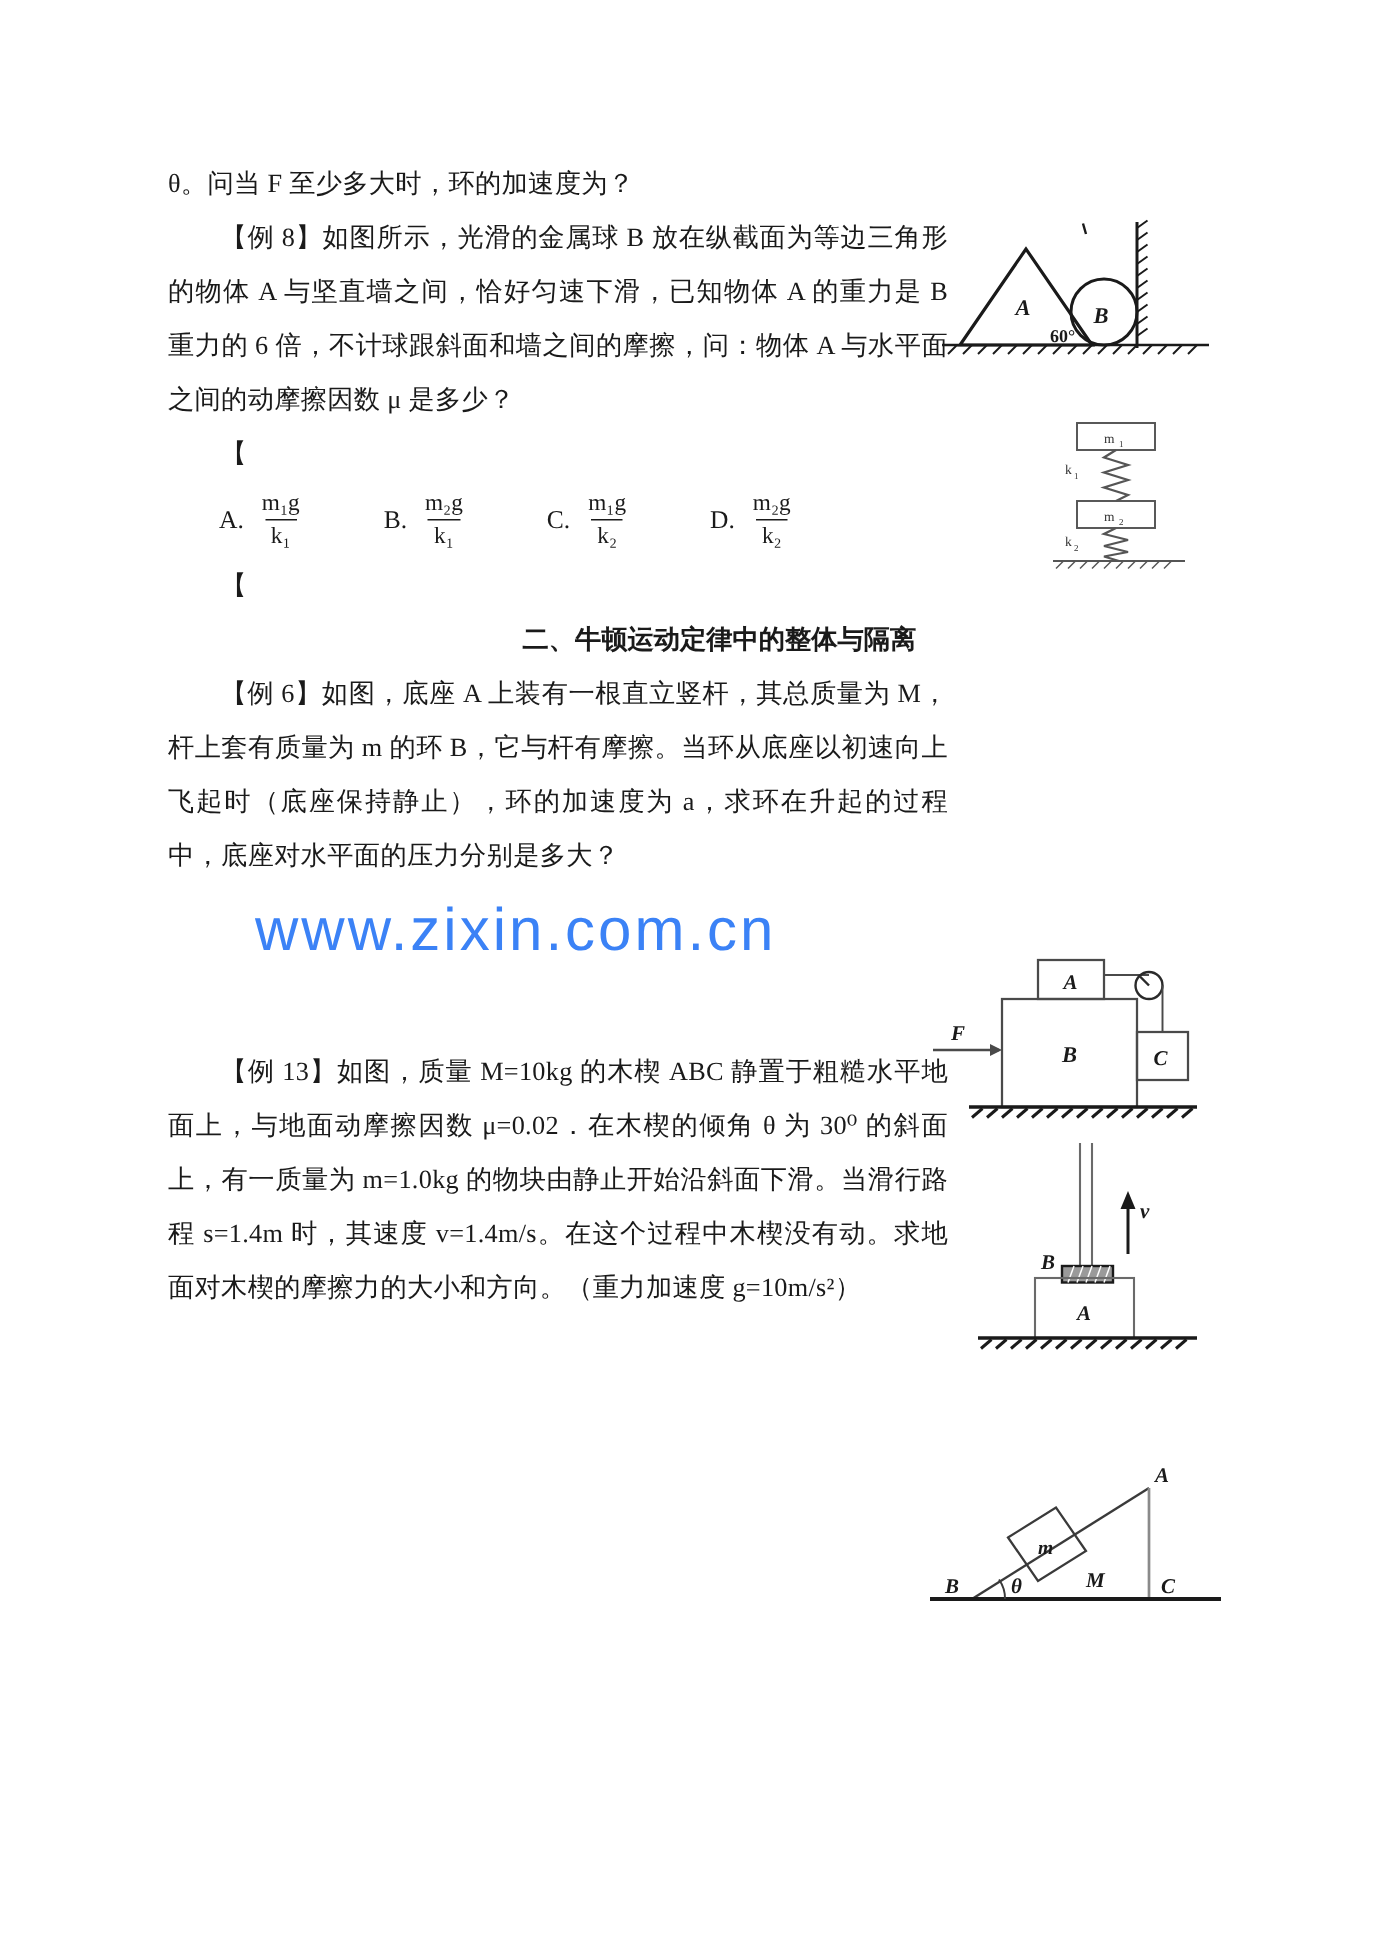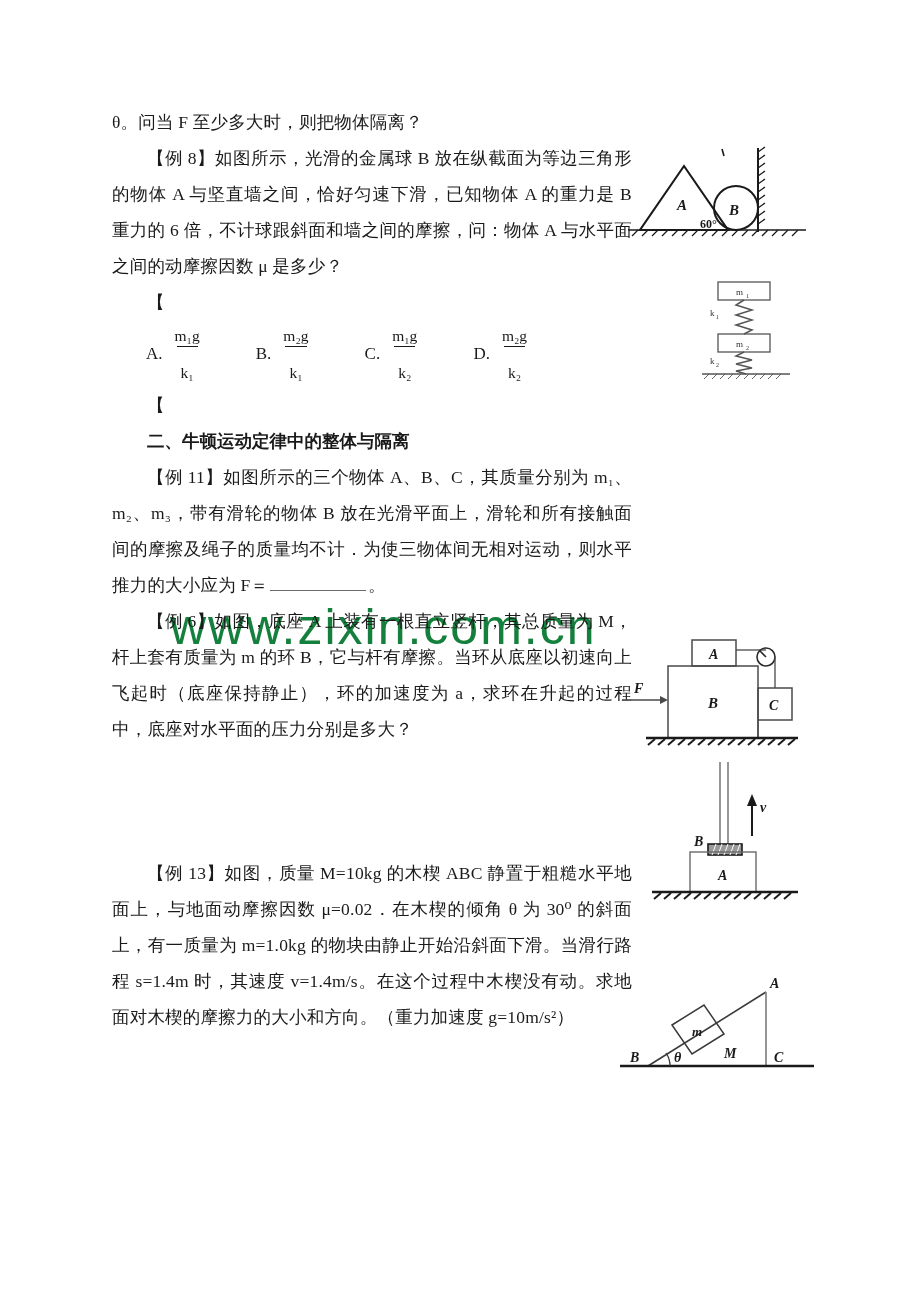--- a/index.html
+++ b/index.html
@@ -16,23 +16,23 @@
     font-family: "Liberation Serif", "DejaVu Serif", serif;
     color: #1a1a1a;
   }
   
   .watermark {
     position: absolute;
     left: 170px;
     top: 598px;
     width: 660px;
     font-family: "Liberation Sans", sans-serif;
-    font-size: 50px;
+    font-size: 40px;
     letter-spacing: 2px;
-    color: #15803d;
+    color: #3b82f6;
     white-space: nowrap;
     user-select: none;
     z-index: 0;
   }
   
   .content {
     position: absolute;
     left: 112px;
     top: 104px;
     width: 700px;
@@ -48,20 +48,21 @@
   }
   p.indent { text-indent: 2em; }
   .narrow { width: 520px; }
   .narrow2 { width: 530px; }
   .heading {
     margin: 0;
     font-size: 17.5px;
     line-height: 36px;
     font-weight: bold;
     text-indent: 2em;
+    text-align: center;
   }
   .brk {
     margin: 0;
     font-size: 17.5px;
     line-height: 36px;
     text-indent: 2em;
   }
   
   .options {
     display: flex;
@@ -81,21 +82,21 @@
   }
   .frac {
     display: inline-flex;
     flex-direction: column;
     align-items: center;
     font-weight: normal;
     font-size: 15.5px;
     line-height: 1.25;
   }
   .frac .num { padding: 0 4px 1px 4px; }
-  .frac .den { padding: 16px 4px 0 4px; border-top: 1.4px solid #1a1a1a; }
+  .frac .den { padding: 1px 4px 0 4px; border-top: 1.4px solid #1a1a1a; }
   
   .fill {
     display: inline-block;
     width: 96px;
     border-bottom: 1px solid #6a6a6a;
     height: 14px;
     margin: 0 2px;
   }
   
   .fig { position: absolute; z-index: 3; }
@@ -113,21 +114,21 @@
 </style>
 </head>
 <body>
 
 <div class="page">
 
   <div class="watermark">www.zixin.com.cn</div>
 
   <div class="content">
 
-    <p class="para">θ。问当 F 至少多大时，则把物体隔离？</p>
+    <p class="para">θ。问当 F 至少多大时，环的加速度为？</p>
 
     <p class="para indent narrow">【例 8】如图所示，光滑的金属球 B 放在纵截面为等边三角形的物体 A 与坚直墙之间，恰好匀速下滑，已知物体 A 的重力是 B 重力的 6 倍，不计球跟斜面和墙之间的摩擦，问：物体 A 与水平面之间的动摩擦因数 μ 是多少？</p>
 
     <p class="brk">【</p>
 
 
     <div class="options">
       <div class="opt">
         <span class="opt-label">A.</span>
         <span class="frac">
@@ -156,21 +157,20 @@
           <span class="den">k₂</span>
         </span>
       </div>
     </div>
 
     <p class="brk">【</p>
 
     <p class="heading">二、牛顿运动定律中的整体与隔离</p>
 
 
-    <p class="para indent narrow"><span>【例 11】如图所示的三个物体 A、B、C，其质量分别为 m₁、m₂、m₃，带有滑轮的物体 B 放在光滑平面上，滑轮和所有接触面间的摩擦及绳子的质量均不计．为使三物体间无相对运动，则水平推力的大小应为 F＝</span><span class="fill"></span><span>。</span></p>
 
     <p class="para indent narrow">【例 6】如图，底座 A 上装有一根直立竖杆，其总质量为 M，杆上套有质量为 m 的环 B，它与杆有摩擦。当环从底座以初速向上飞起时（底座保持静止），环的加速度为 a，求环在升起的过程中，底座对水平面的压力分别是多大？</p>
 
     <div style="height:108px"></div>
 
     <p class="para indent narrow">【例 13】如图，质量 M=10kg 的木楔 ABC 静置于粗糙水平地面上，与地面动摩擦因数 μ=0.02．在木楔的倾角 θ 为 30⁰ 的斜面上，有一质量为 m=1.0kg 的物块由静止开始沿斜面下滑。当滑行路程 s=1.4m 时，其速度 v=1.4m/s。在这个过程中木楔没有动。求地面对木楔的摩擦力的大小和方向。（重力加速度 g=10m/s²）</p>
 
   </div>
 
   <div class="fig" id="fig-wedgeball">

